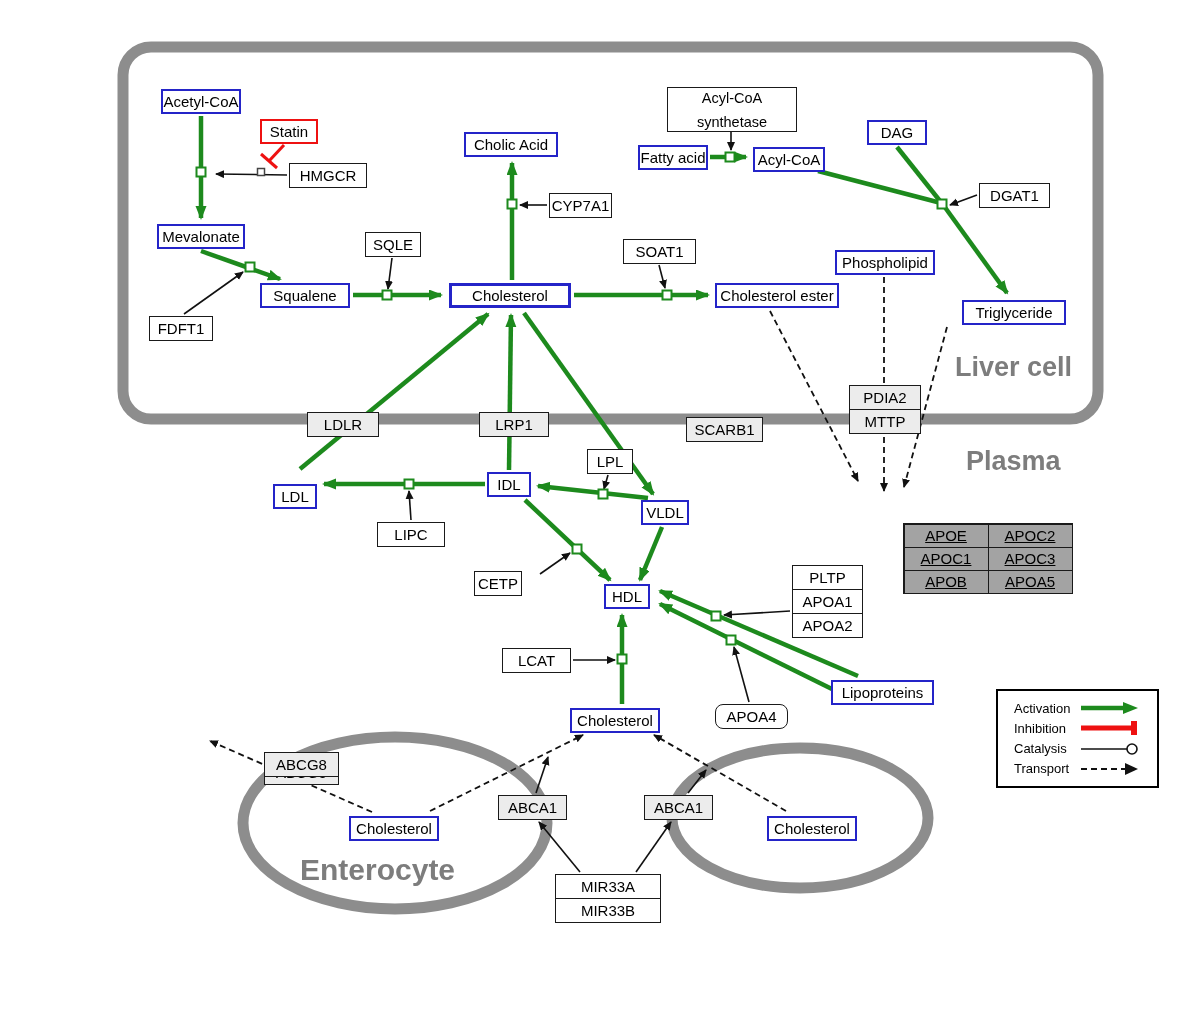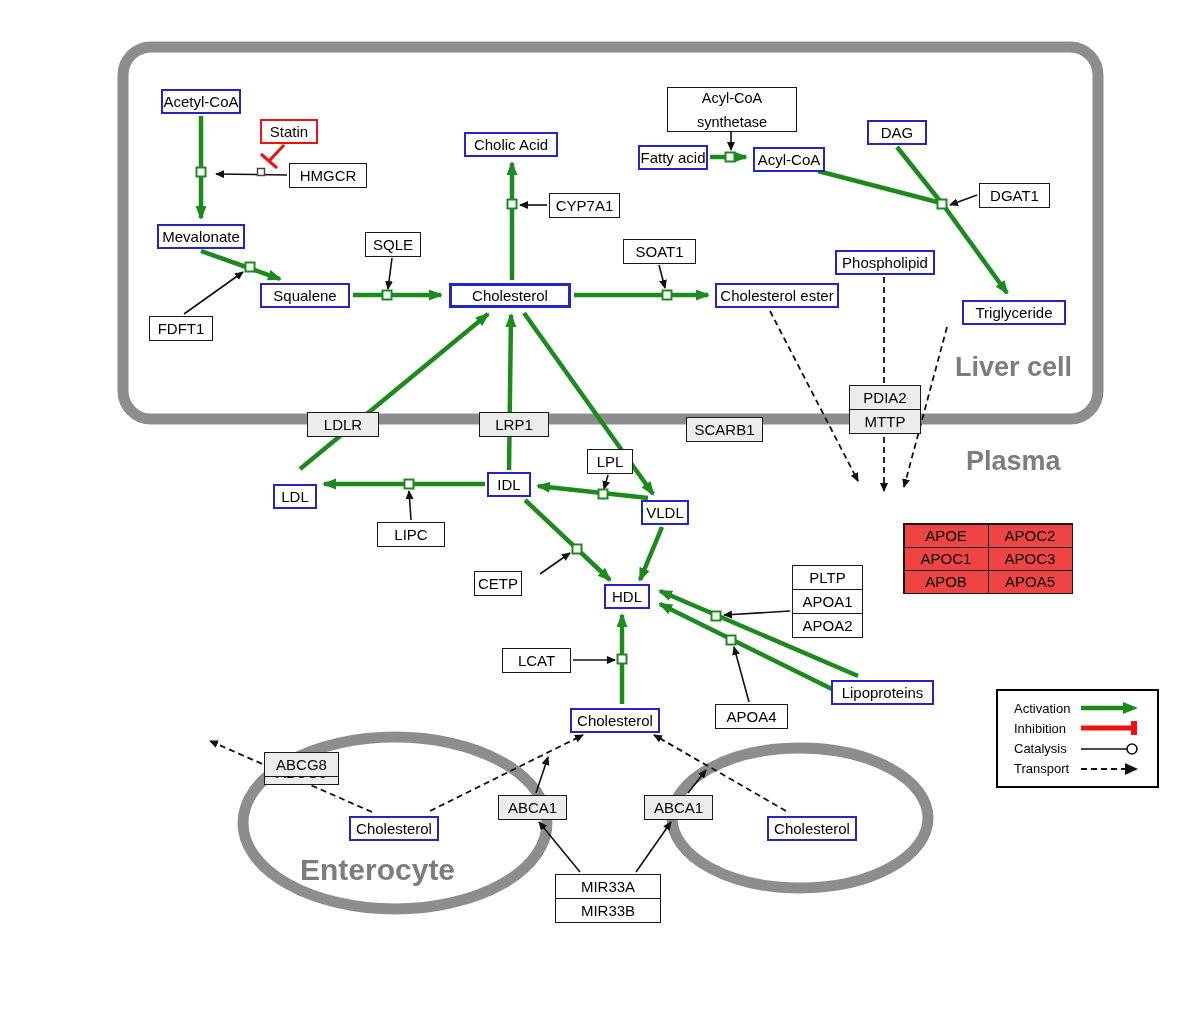--- a/index.html
+++ b/index.html
@@ -12,21 +12,21 @@
   .met    { border: 2px solid var(--metabolite-blue, #2424c8); }
   .met.thick { border-width: 3px; }
   .statin { border: 2px solid var(--inhibition-red, #ee1111); }
   .enz    { border: 1.5px solid #1a1a1a; }
   .mem    { background: #ececec; }
   .twoline { white-space: normal; line-height: 24px; height: 45px; font-size: 14.5px; }
 
   .region { position: absolute; z-index: 1; font-weight: bold; color: var(--region-label-gray, #7d7d7d); }
 
   .apo-table { position: absolute; z-index: 2; display: grid; grid-template-columns: 84px 84px;
-               border: 1.5px solid #1a1a1a; background: #ef4444; }
+               border: 1.5px solid #1a1a1a; background: #a3a3a3; text-decoration: underline; }
   .apo-cell { height: 24px; display: flex; align-items: center; justify-content: center;
               font-size: 15px; border: 1px solid #1a1a1a; margin: -0.5px; }
 
   .legend { position: absolute; z-index: 2; border: 2px solid #000; background: #fff;
             padding: 7px 16px; display: flex; flex-direction: column; justify-content: space-between;
             width: 163px; height: 99px; }
   .legend-row { display: flex; align-items: center; justify-content: space-between; height: 21px; font-size: 13px; }
 
   
   .e-act { stroke: var(--activation-green, #1d8a1d); stroke-width: 4.5; fill: none; }
@@ -156,37 +156,37 @@
   <div class="node met" style="left:570px;top:708px;width:90px;">Cholesterol</div>
   <div class="node met" style="left:831px;top:680px;width:103px;">Lipoproteins</div>
   <div class="node met" style="left:349px;top:816px;width:90px;">Cholesterol</div>
   <div class="node met" style="left:767px;top:816px;width:90px;">Cholesterol</div>
 
   <div class="node statin" style="left:260px;top:119px;width:58px;">Statin</div>
 
   <div class="node enz" style="left:289px;top:163px;width:78px;">HMGCR</div>
   <div class="node enz" style="left:365px;top:232px;width:56px;">SQLE</div>
   <div class="node enz" style="left:149px;top:316px;width:64px;">FDFT1</div>
-  <div class="node enz" style="left:549px;top:193px;width:71px;">CYP7A1</div>
+  <div class="node enz" style="left:549px;top:193px;width:63px;">CYP7A1</div>
   <div class="node enz" style="left:623px;top:239px;width:73px;">SOAT1</div>
   <div class="node enz twoline" style="left:667px;top:87px;width:130px;">Acyl-CoA synthetase</div>
   <div class="node enz" style="left:979px;top:183px;width:71px;">DGAT1</div>
   <div class="node enz mem" style="left:849px;top:385px;width:72px;">PDIA2</div>
   <div class="node enz mem" style="left:849px;top:409px;width:72px;">MTTP</div>
   <div class="node enz mem" style="left:307px;top:412px;width:72px;">LDLR</div>
   <div class="node enz mem" style="left:479px;top:412px;width:70px;">LRP1</div>
   <div class="node enz mem" style="left:686px;top:417px;width:77px;">SCARB1</div>
   <div class="node enz" style="left:587px;top:449px;width:46px;">LPL</div>
   <div class="node enz" style="left:377px;top:522px;width:68px;">LIPC</div>
   <div class="node enz" style="left:474px;top:571px;width:48px;">CETP</div>
   <div class="node enz" style="left:502px;top:648px;width:69px;">LCAT</div>
   <div class="node enz" style="left:792px;top:565px;width:71px;">PLTP</div>
   <div class="node enz" style="left:792px;top:589px;width:71px;">APOA1</div>
   <div class="node enz" style="left:792px;top:613px;width:71px;">APOA2</div>
-  <div class="node enz" style="left:715px;top:704px;width:73px;">APOA4</div>
+  <div class="node enz" style="left:715px;top:704px;width:73px;border-radius:8px;">APOA4</div>
   <div class="node enz mem" style="left:264px;top:760px;width:75px;">ABCG5</div>
   <div class="node enz mem" style="left:264px;top:752px;width:75px;">ABCG8</div>
   <div class="node enz mem" style="left:498px;top:795px;width:69px;">ABCA1</div>
   <div class="node enz mem" style="left:644px;top:795px;width:69px;">ABCA1</div>
   <div class="node enz" style="left:555px;top:874px;width:106px;">MIR33A</div>
   <div class="node enz" style="left:555px;top:898px;width:106px;">MIR33B</div>
 
   <div class="apo-table" style="left:903px;top:523px;">
     <div class="apo-cell">APOE</div>
     <div class="apo-cell">APOC2</div>

